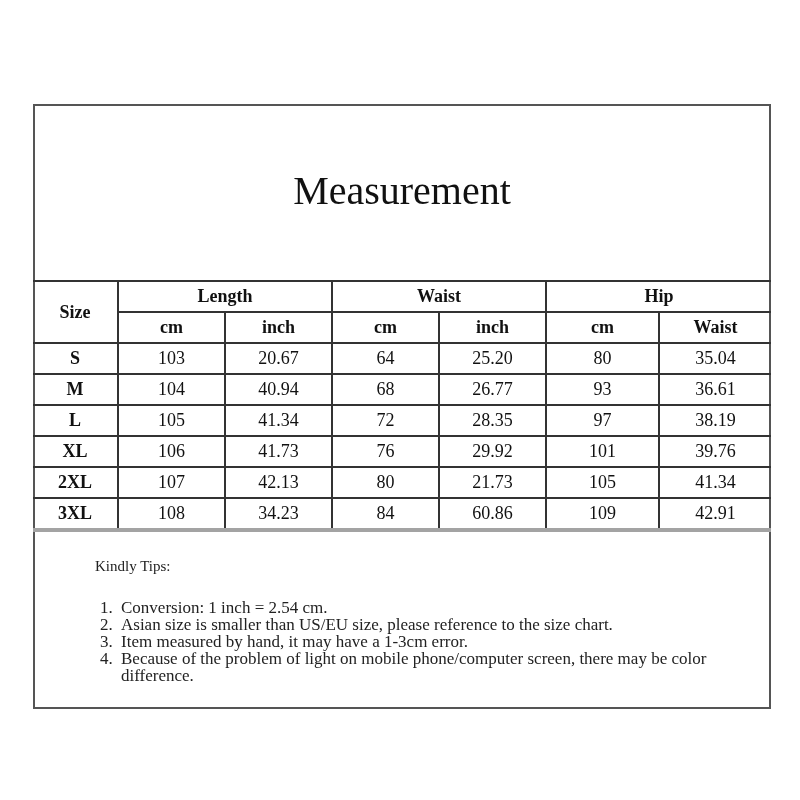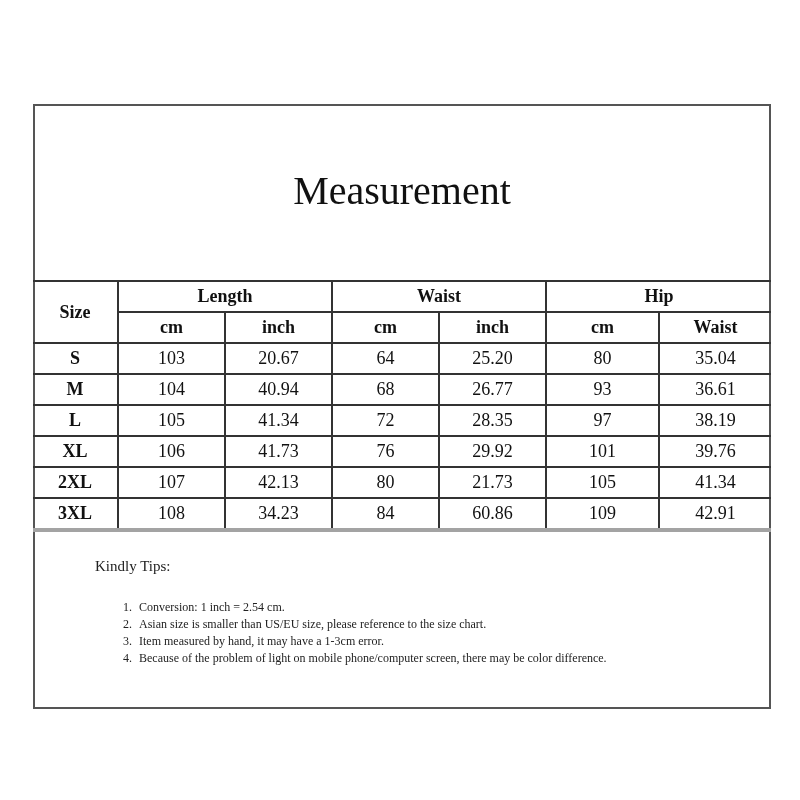--- a/index.html
+++ b/index.html
@@ -25,21 +25,21 @@
     table.size td.sz { font-weight: bold; }
     table.size tr:first-child th { border-top: 2px solid #333; }
     table.size td:first-child, table.size th:first-child { border-left: none; }
     table.size td:last-child, table.size th:last-child { border-right: none; }
     table.size tbody tr:last-child td { border-bottom: 4px solid #a3a3a3; }
     .tips {
       position: absolute; left: 60px; top: 452px; right: 40px;
       font-size: 14px; color: #222;
     }
     .tips-title { font-size: 15px; margin-bottom: 24px; }
-    .tips ol { margin: 18px; padding-left: 22px; font-size: 12px; line-height: 17px; }
+    .tips ol { margin: 0; padding-left: 22px; font-size: 17px; line-height: 17px; }
     .tips ol li { padding-left: 4px; }
   </style>
 </head>
 <body>
 
 <div class="frame">
   <div class="title">Measurement</div>
 
   <table class="size">
     <colgroup>

